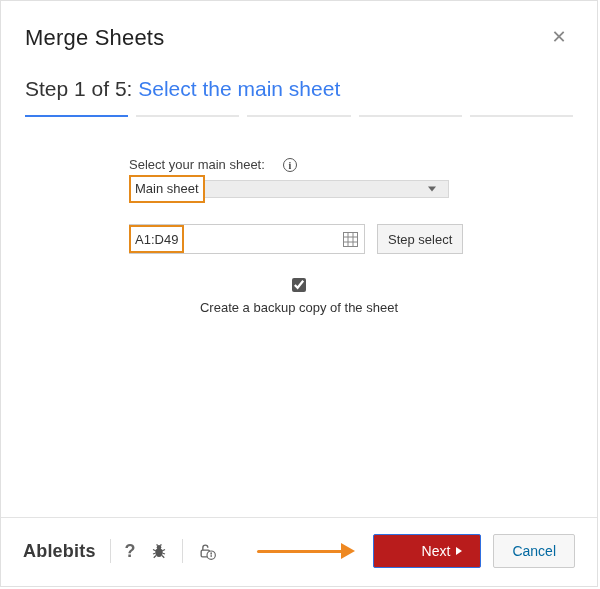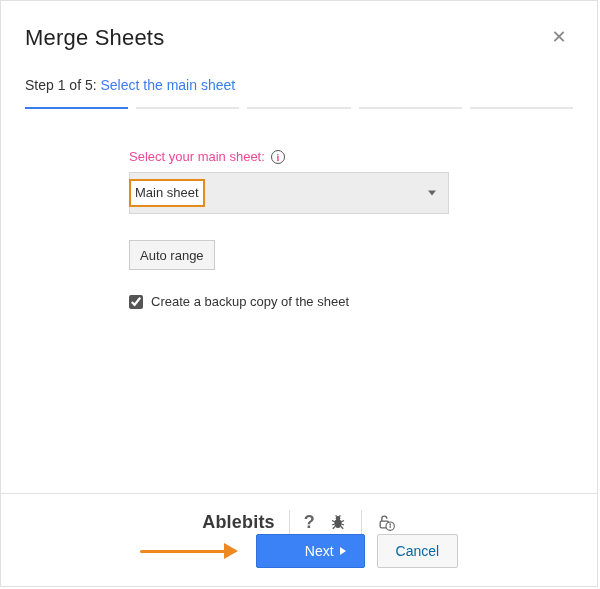--- a/index.html
+++ b/index.html
@@ -38,21 +38,21 @@
     display: flex;
     align-items: center;
     justify-content: center;
     color: #888;
     cursor: pointer;
     font-size: 18px;
     line-height: 1;
   }
   .step-row {
     padding: 18px 24px 8px 24px;
-    font-size: 14px;
+    font-size: 21px;
     color: #333;
   }
   .step-row .step-link {
     color: #3a7def;
   }
   .progress {
     display: flex;
     margin: 6px 24px 0 24px;
     height: 2px;
     gap: 8px;
@@ -68,42 +68,42 @@
   .content {
     padding: 40px 0 0 0;
     flex: 1;
   }
   .form {
     width: 340px;
     margin: 0 auto;
   }
   .field-label {
     font-size: 13px;
-    color: #ec4899;
+    color: #404040;
     display: flex;
     align-items: flex-end;
-    gap: 6px;
+    gap: 18px;
     margin-bottom: 8px;
   }
   .info-icon {
     width: 14px;
     height: 14px;
     border: 1.2px solid #555;
     border-radius: 50%;
     display: inline-flex;
     align-items: center;
     justify-content: center;
     font-size: 10px;
     font-weight: 700;
     font-family: Georgia, serif;
   }
   .dropdown {
     position: relative;
     width: 320px;
-    height: 42px;
+    height: 18px;
     background: #ededed;
     border: 1px solid #d7d7d7;
     display: flex;
     align-items: center;
     cursor: pointer;
     margin-bottom: 26px;
   }
   .dropdown .value {
     padding: 0 8px;
     font-size: 13px;
@@ -168,33 +168,33 @@
     font-size: 13px;
     color: #333;
     cursor: pointer;
   }
   .checkbox-row {
     display: flex;
     align-items: center;
     gap: 8px;
     font-size: 13px;
     color: #333;
+    flex-direction: column;
   }
   .checkbox-row input[type="checkbox"] {
     width: 14px; height: 14px;
     accent-color: #555;
     margin: 0;
   }
   .footer {
     border-top: 1px solid #e3e3e3;
     padding: 16px 22px 18px 22px;
     display: flex;
     align-items: center;
     justify-content: space-between;
-    flex-direction: column;
   }
   .footer-left {
     display: flex;
     align-items: center;
     gap: 14px;
   }
   .brand {
     font-size: 18px;
     font-weight: 700;
     color: #3a3a3a;
@@ -221,21 +221,21 @@
     height: 34px;
     padding: 0 18px;
     font-size: 14px;
     border-radius: 2px;
     cursor: pointer;
     display: inline-flex;
     align-items: center;
     gap: 4px;
   }
   .btn-primary {
-    background: #3b82f6;
+    background: #b91c1c;
     border: 1px solid #2f6fe0;
     color: #fff;
     padding-left: 48px;
   }
   .btn-default {
     background: #f7f7f7;
     border: 1px solid #ccc;
     color: #0369a1;
   }
   .arrow-annot {
@@ -298,21 +298,33 @@
         <span class="info-icon">i</span>
       </div>
 
       <div class="dropdown">
         <span class="hl value">Main sheet</span>
         <span class="caret"></span>
       </div>
 
 
       <div class="range-row">
-        <button class="auto-select-btn">Auto range</button>
+        <div class="range-input-wrap">
+          <span class="hl">A1:D49</span>
+          <span class="grid-icon">
+            <svg viewBox="0 0 15 15" width="15" height="15">
+              <rect x="0.5" y="0.5" width="14" height="14" fill="none" stroke="#888" stroke-width="1"></rect>
+              <line x1="5" y1="0.5" x2="5" y2="14.5" stroke="#888" stroke-width="1"></line>
+              <line x1="10" y1="0.5" x2="10" y2="14.5" stroke="#888" stroke-width="1"></line>
+              <line x1="0.5" y1="5" x2="14.5" y2="5" stroke="#888" stroke-width="1"></line>
+              <line x1="0.5" y1="10" x2="14.5" y2="10" stroke="#888" stroke-width="1"></line>
+            </svg>
+          </span>
+        </div>
+        <button class="auto-select-btn">Step select</button>
       </div>
 
       <label class="checkbox-row">
         <input type="checkbox" checked="" style="">
         <span>Create a backup copy of the sheet</span>
       </label>
 
     </div>
   </div>
 

